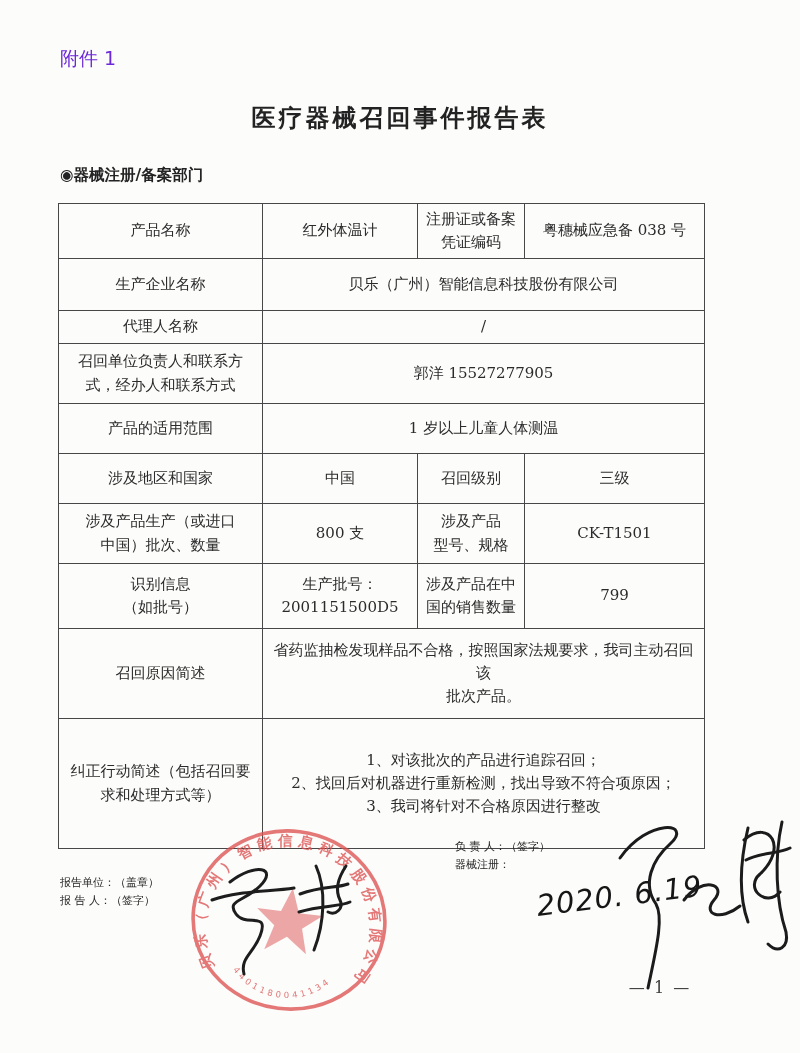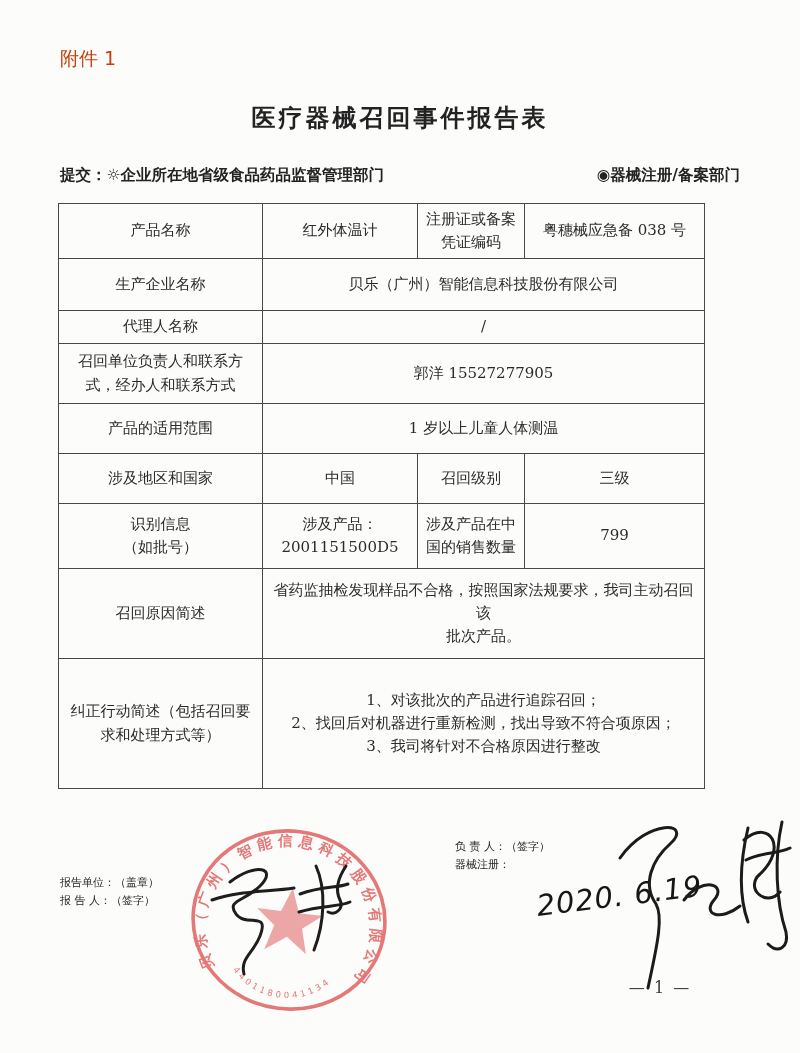--- a/index.html
+++ b/index.html
@@ -2,21 +2,21 @@
 <html><head>
 <meta charset="utf-8">
 <style>
   html,body{margin:0;padding:0;}
   body{
     width:800px;height:1053px;position:relative;overflow:hidden;
     background:#fcfcfb;color:#2e2e2e;
     font-family:"DejaVu Serif","Liberation Serif",serif;
   }
   .abs{position:absolute;}
-  .attachment{left:60px;top:46px;font-size:19px;font-family:"DejaVu Sans","Liberation Sans",sans-serif;color:#c2410c;}
+  .attachment{left:60px;top:46px;font-size:19px;font-family:"DejaVu Sans","Liberation Sans",sans-serif;color:#6d28d9;}
   .doc-title{left:0;top:102px;width:800px;text-align:center;font-size:24px;font-weight:bold;
     letter-spacing:3px;font-family:"DejaVu Sans","Liberation Sans",sans-serif;color:#222;}
   .submit-line{left:60px;top:165px;width:680px;font-size:15.5px;font-weight:bold;
     font-family:"DejaVu Sans","Liberation Sans",sans-serif;color:#232323;display:flex;justify-content:space-between;}
 
   table.form{
     position:absolute;left:58px;top:203px;width:646px;
     border-collapse:collapse;table-layout:fixed;
   }
   table.form td{
@@ -42,21 +42,20 @@
   .sig{pointer-events:none;}
 </style>
 </head>
 <body>
 
 <div class="abs attachment">附件 1</div>
 
 <div class="abs doc-title">医疗器械召回事件报告表</div>
 
 <div class="abs submit-line">
-  <span>提交：☼企业所在地省级食品药品监督管理部门</span>
   <span>◉器械注册/备案部门</span>
 </div>
 
 <table class="form">
   <colgroup>
     <col style="width:204px">
       <col style="width:155px">
       <col style="width:107px">
       <col style="width:180px">
   </colgroup>
@@ -84,24 +83,32 @@
   <tr style="height:50px">
     <td>产品的适用范围</td>
     <td colspan="3">1 岁以上儿童人体测温</td>
   </tr>
   <tr style="height:50px">
     <td>涉及地区和国家</td>
     <td>中国</td>
     <td>召回级别</td>
     <td>三级</td>
   </tr>
+  <tr style="height:60px">
+    <td>涉及产品生产（或进口
+中国）批次、数量</td>
+    <td>800 支</td>
+    <td>涉及产品
+型号、规格</td>
+    <td>CK-T1501</td>
+  </tr>
   <tr style="height:65px">
     <td>识别信息
 （如批号）</td>
-    <td>涉及产品：
+    <td>生产批号：
 2001151500D5</td>
     <td>涉及产品在中
 国的销售数量</td>
     <td>799</td>
   </tr>
   <tr style="height:90px">
     <td>召回原因简述</td>
     <td colspan="3">省药监抽检发现样品不合格，按照国家法规要求，我司主动召回该
 批次产品。</td>
   </tr>

